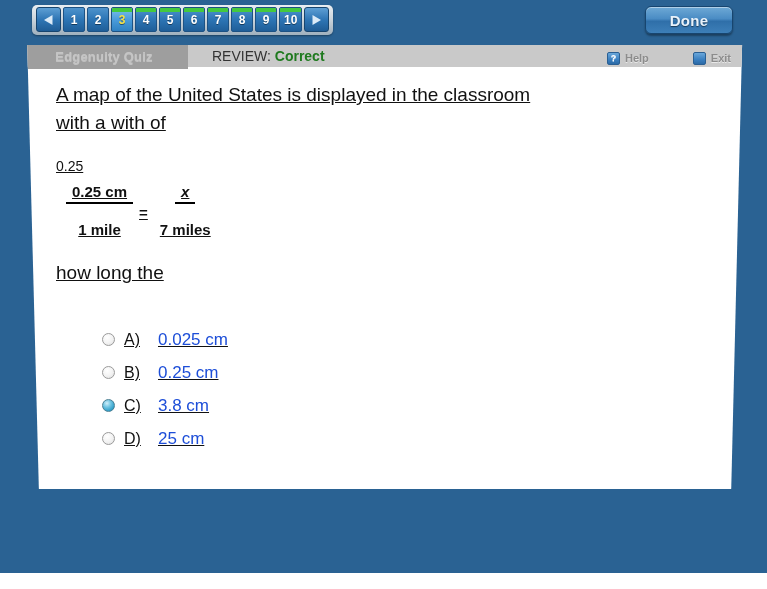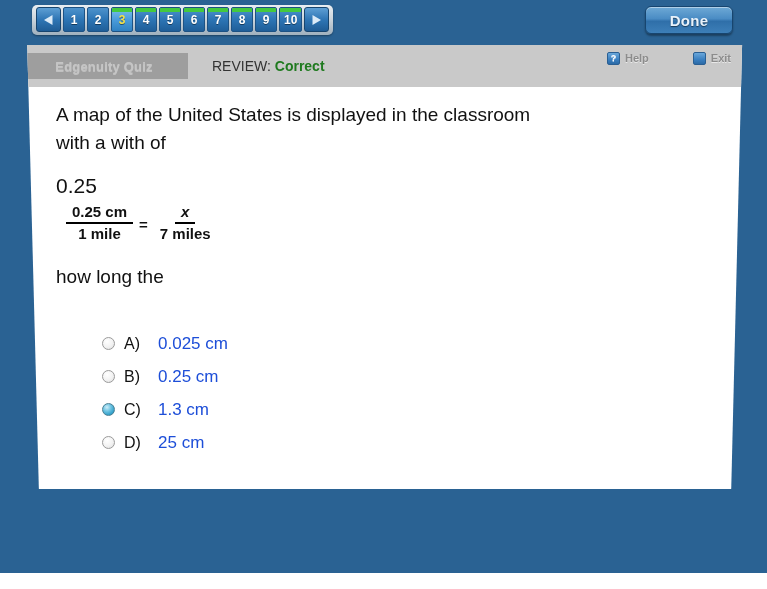--- a/index.html
+++ b/index.html
@@ -118,21 +118,21 @@
     width: 725px;
     height: 444px;
     background: #ffffff;
     box-shadow: 0 2px 5px rgba(0,0,0,.4);
     clip-path: polygon(1.0% 0%, 99.6% 0%, 98.1% 100%, 2.6% 100%);
     overflow: hidden;
   }
 
   #quiz-header {
     position: relative;
-    height: 42px;
+    height: 22px;
     background: #c9c9c9;
     display: flex;
     align-items: center;
   }
   #brand-tab {
     width: 168px;
     height: 26px;
     background: #9e9e9e;
     display: flex;
     align-items: center;
@@ -185,28 +185,29 @@
     color: #ffffff;
     font-size: 9px;
     font-weight: bold;
     line-height: 1;
   }
 
   
   #quiz-body {
     padding: 14px 40px 0 36px;
     color: #111111;
+    text-decoration: underline;
   }
   .qline {
     font-size: 19px;
     line-height: 28px;
     color: #111111;
   }
   #scale-value {
-    font-size: 21px;
+    font-size: 14px;
     line-height: 30px;
     margin-top: 14px;
   }
 
   
   #equation {
     display: flex;
     align-items: center;
     margin-top: 2px;
     margin-left: 10px;
@@ -217,21 +218,21 @@
     display: inline-flex;
     flex-direction: column;
     align-items: center;
   }
   .fraction .num {
     padding: 0 6px 1px 6px;
     border-bottom: 2px solid #000000;
     line-height: 18px;
   }
   .fraction .den {
-    padding: 1px 6px 0 6px;
+    padding: 17px 6px 0 6px;
     line-height: 18px;
   }
   #eq-sign {
     margin: 0 6px;
     font-size: 15px;
     font-weight: bold;
     padding-top: 2px;
   }
   .italic-var { font-style: italic; }
 
@@ -386,21 +387,21 @@
           <span class="answer-text">0.025 cm</span>
         </div>
         <div class="answer-row">
           <span class="radio"></span>
           <span class="answer-letter">B)</span>
           <span class="answer-text">0.25 cm</span>
         </div>
         <div class="answer-row">
           <span class="radio selected"></span>
           <span class="answer-letter">C)</span>
-          <span class="answer-text">1.3 cm</span>
+          <span class="answer-text">3.8 cm</span>
         </div>
         <div class="answer-row">
           <span class="radio"></span>
           <span class="answer-letter">D)</span>
           <span class="answer-text">25 cm</span>
         </div>
       </div>
   </div>
 </div>
 

